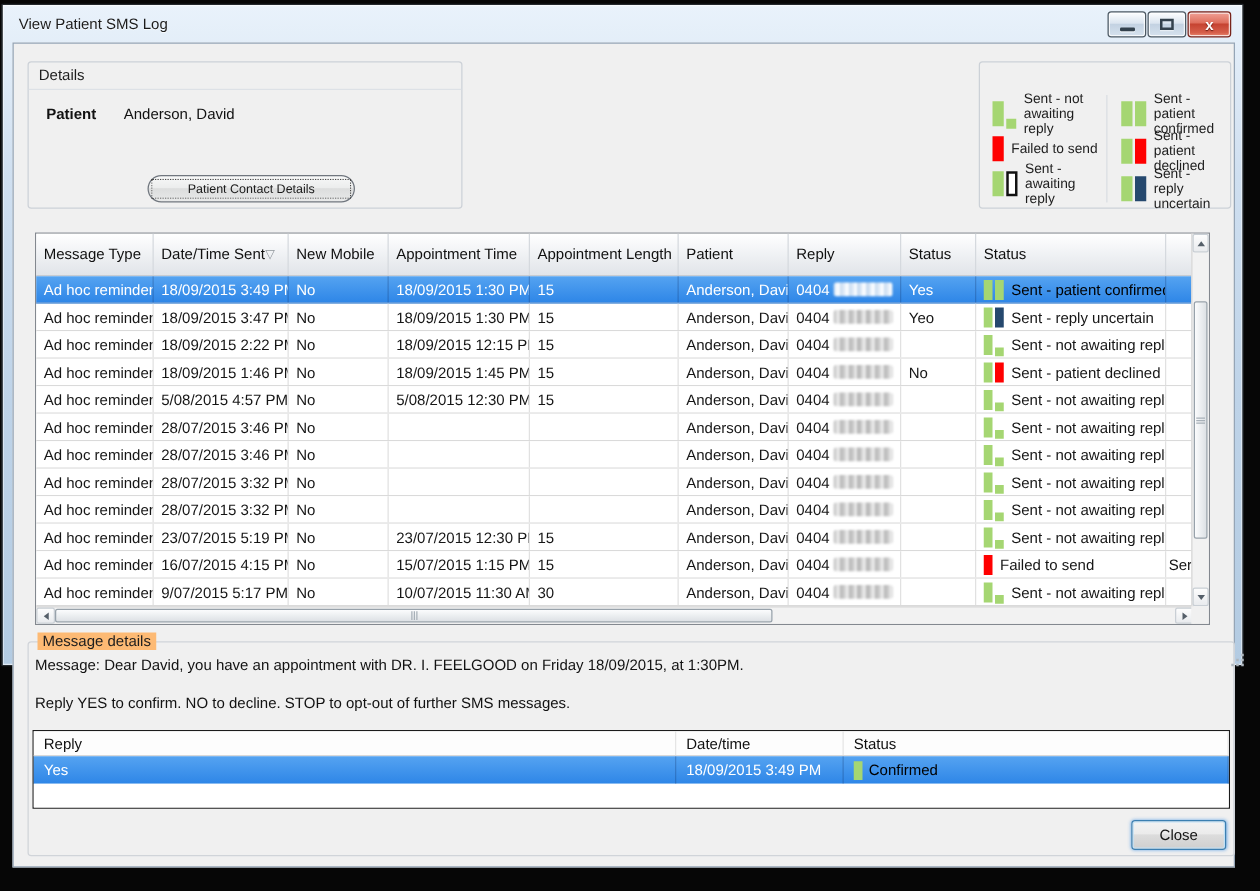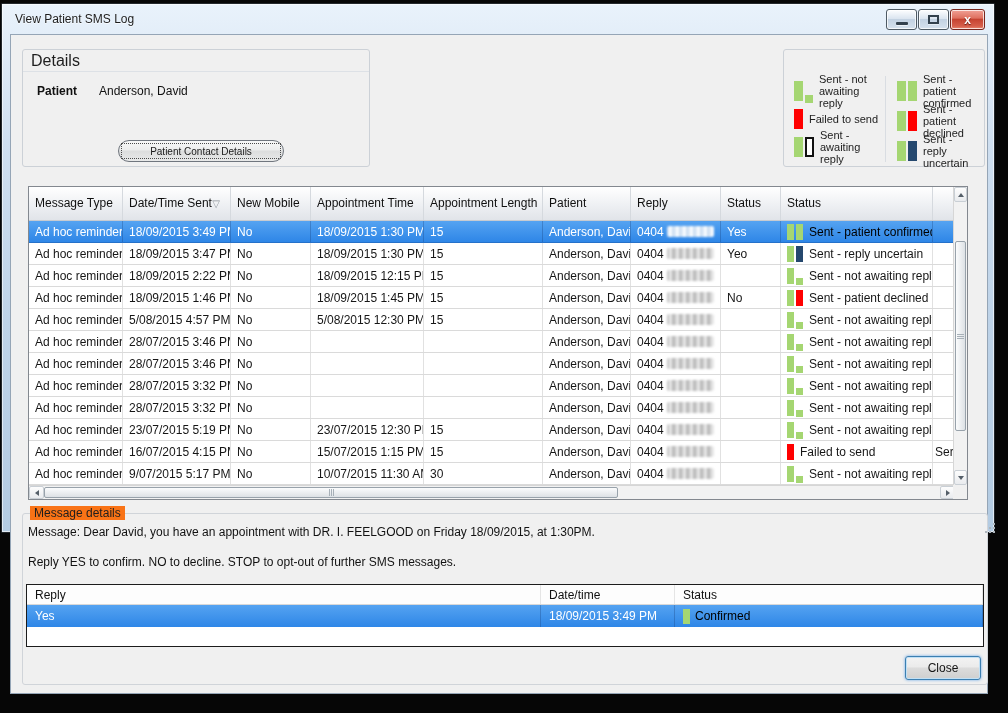--- a/index.html
+++ b/index.html
@@ -26,21 +26,21 @@
     background:linear-gradient(#f0a196,#df7160 42%,#c64432 50%,#d65f4b 85%,#e98a74); }
   .glyph-min { width:12px; height:3px; background:#33414d; border-radius:1px; box-shadow:0 1px 0 rgba(255,255,255,.6); margin-top:8px; }
   .glyph-max { width:11px; height:9px; border:2px solid #33414d; background:transparent; box-shadow:0 1px 0 rgba(255,255,255,.5); }
   .glyph-close { color:#fff; font-weight:bold; font-size:12px; line-height:1; text-shadow:0 1px 1px #5e150d; }
 
   .client { position:absolute; left:8px; top:30px; width:978px; height:660px;
     background:#f0f0f0; border:1px solid #95a5b6; }
 
   
   .panel { position:absolute; border:1px solid #ccd1d7; border-radius:3px; background:#f0f0f0; }
-  .panel-header { height:22px; line-height:21px; padding:0 8px; border-bottom:1px solid #dde1e6; font-size:16px; color:#1e1e1e; }
+  .panel-header { height:22px; line-height:21px; padding:0 8px; border-bottom:1px solid #dde1e6; font-size:12px; color:#1e1e1e; }
   .patient-line { position:absolute; left:14px; top:34px; display:flex; font-size:12px; color:#111; }
   .patient-label { font-weight:bold; width:62px; }
   .contact-btn { position:absolute; left:95px; top:90px; width:166px; height:22px;
     border:1px solid #70767e; border-radius:11px; font-size:10px; color:#1a1a1a;
     background:linear-gradient(#f7f8f8,#eceded 45%,#dcdddd 50%,#e8e9e9);
     display:flex; align-items:center; justify-content:center; }
   .contact-btn::after { content:""; position:absolute; inset:2px; border:1px dotted #4a4a4a; border-radius:1px; }
 
   .legend-cols { position:absolute; left:8px; right:6px; top:26px; bottom:4px; display:flex; }
   .legend-col { width:50%; display:flex; flex-direction:column; }
@@ -103,21 +103,21 @@
     display:flex; align-items:center; justify-content:center; }
   .hthumb { position:absolute; left:15px; top:1px; width:574px; height:11px;
     border:1px solid #98a2ab; border-radius:2px; background:linear-gradient(#fbfcfd,#dde1e5);
     display:flex; align-items:center; justify-content:center; }
   .grip-h { width:7px; height:1px; background:#a7b0b8; box-shadow:0 2px 0 #a7b0b8,0 4px 0 #a7b0b8; margin-top:-4px; }
   .grip-v { width:1px; height:7px; background:#a7b0b8; box-shadow:2px 0 0 #a7b0b8,4px 0 0 #a7b0b8; margin-left:-4px; }
 
   
   .fieldset { position:absolute; left:11px; top:478px; width:966px; height:172px;
     border:1px solid #d0d4d9; border-radius:3px; }
-  .fieldset-label { position:absolute; top:-8px; left:7px; background:#f97316; padding:0 4px; font-size:12px; color:#1e1e1e; }
+  .fieldset-label { position:absolute; top:-8px; left:7px; background:#fdba74; padding:0 4px; font-size:12px; color:#1e1e1e; }
   .msg-line { position:absolute; left:5px; font-size:12px; color:#121212; }
   .msg-line.l1 { top:11px; } .msg-line.l2 { top:41px; }
   .reply-table { position:absolute; left:3px; top:70px; width:958px; height:63px; border:1px solid #1c1c1c; background:#fff; }
   .reply-head { display:grid; grid-template-columns:514px 134px 1fr; height:20px; background:#fdfdfd; border-bottom:1px solid #d8d8d8; }
   .reply-th { padding-left:8px; font-size:12px; color:#101010; display:flex; align-items:center; border-right:1px solid #e5e5e5; }
   .reply-row { display:grid; grid-template-columns:514px 134px 1fr; height:22px;
     background:linear-gradient(#55a3f1,#2e86e7); }
   .reply-td { padding-left:8px; font-size:12px; color:#fff; display:flex; align-items:center; gap:5px; border-right:1px solid rgba(10,40,90,.25); }
   .reply-td .status-label { color:#000; }
   .reply-empty { height:19px; background:#fff; }

